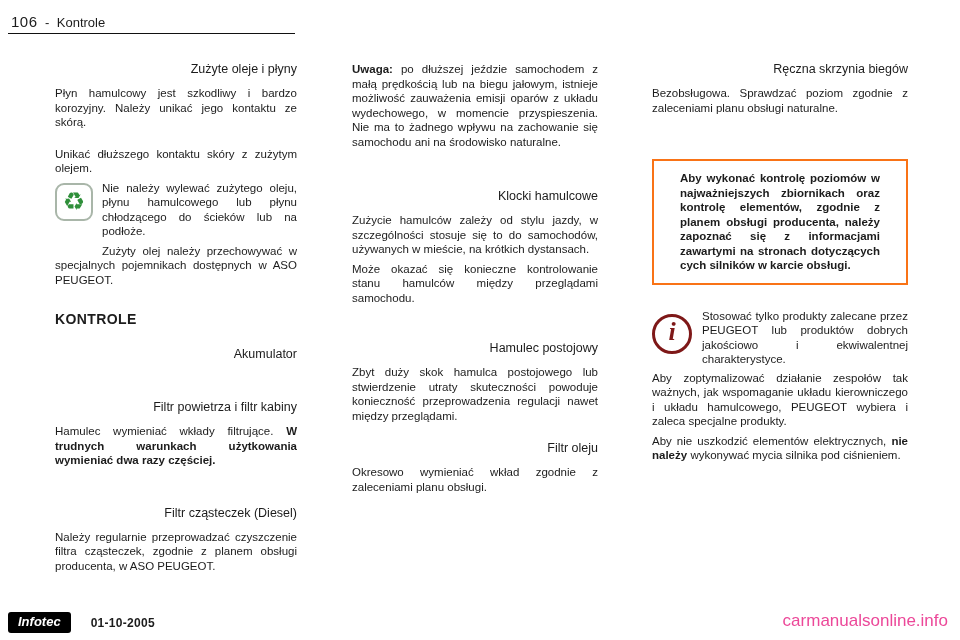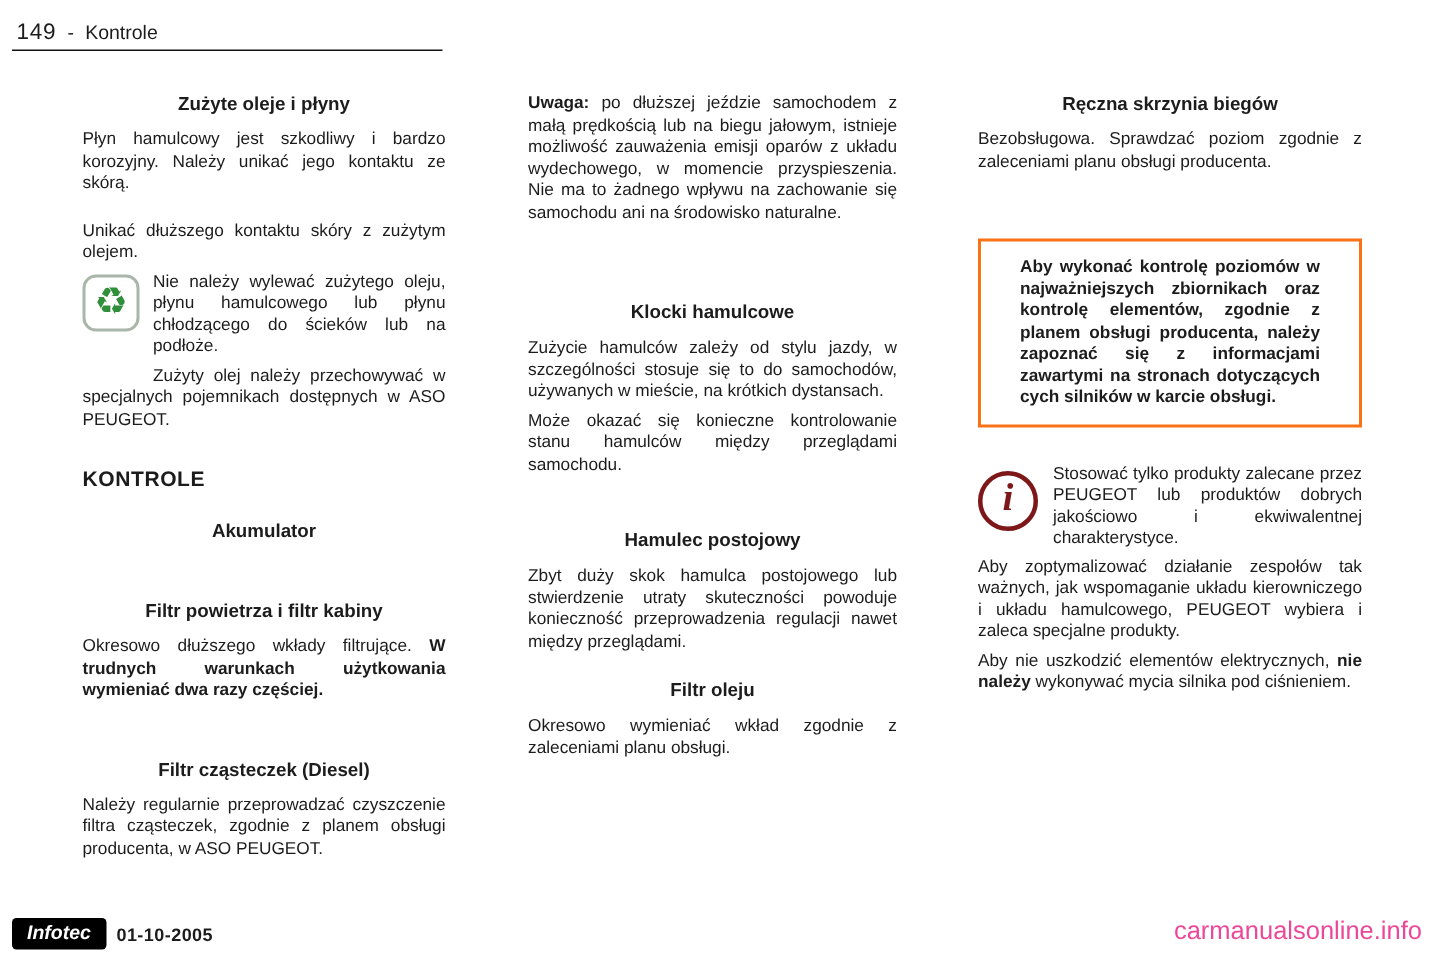--- a/index.html
+++ b/index.html
@@ -23,22 +23,22 @@
   
   .col { position: absolute; top: 62px; text-align: justify; }
   .col1 { left: 55px;  width: 242px; }
   .col2 { left: 352px; width: 246px; }
   .col3 { left: 652px; width: 256px; }
 
   .bt { font-size: 11.5px; line-height: 14.5px; margin-bottom: 5px; }
   .mb0  { margin-bottom: 0; }
   .mb17 { margin-bottom: 17px; }
 
-  .sec-h { font-size: 12.5px; line-height: 15px; margin-bottom: 9px; text-align: center; font-weight: bold; }
-  .gap-xl { margin-top: 52px; }
+  .sec-h { font-size: 12.5px; line-height: 15px; margin-bottom: 9px; text-align: right; font-weight: normal; }
+  .gap-xl { margin-top: 40px; }
   .gap-lg { margin-top: 36px; }
   .gap-md { margin-top: 38px; }
   .gap-sm { margin-top: 18px; }
 
   .kontrole-h { clear: both; font-size: 14px; line-height: 16px; margin-top: 24px; margin-bottom: 20px; letter-spacing: 0.4px; text-align: left; font-weight: bold; }
 
   
   .eco-icon {
     float: left; width: 38px; height: 38px;
     border: 2px solid #a9b6a9; border-radius: 9px;
@@ -66,36 +66,36 @@
   .note-box {
     border: 2px solid #f97316;
     padding: 10px 26px;
     font-weight: bold;
     font-size: 11.5px; line-height: 14.5px;
     text-align: justify;
     margin: 44px 0 24px;
   }
 
   
-  .footer { position: absolute; left: 8px; bottom: 7px; display: flex; align-items: center; gap: 7px; }
+  .footer { position: absolute; left: 8px; bottom: 7px; display: flex; align-items: center; gap: 20px; }
   .logo-box {
     background: #000; color: #fff;
     font-style: italic; font-weight: bold; font-size: 13px;
     padding: 2px 10px 4px; border-radius: 3px;
   }
   .footer-date { font-size: 12px; font-weight: bold; letter-spacing: 0.3px; }
   .watermark { position: absolute; right: 12px; bottom: 9px; font-size: 17px; color: #ec4899; text-align: right; }
 </style>
 </head>
 <body>
 
 <div class="page">
 
   <header class="page-header">
-    <span class="page-number">149</span>
+    <span class="page-number">106</span>
     <span class="page-sep">-</span>
     <span class="page-title">Kontrole</span>
   </header>
   <div class="header-rule"></div>
 
   <section class="col col1">
     <h3 class="sec-h">Zużyte oleje i płyny</h3>
     <p class="bt mb17">Płyn hamulcowy jest szkodliwy i bardzo korozyjny. Należy unikać jego kontaktu ze skórą.</p>
     <p class="bt">Unikać dłuższego kontaktu skóry z zużytym olejem.</p>
 
@@ -105,21 +105,21 @@
       </div>
       <p class="bt">Nie należy wylewać zużytego oleju, płynu hamulcowego lub płynu chłodzącego do ścieków lub na podłoże.</p>
       <p class="bt mb0">Zużyty olej należy przechowywać w specjalnych pojemnikach dostępnych w ASO PEUGEOT.</p>
     </div>
 
     <h2 class="kontrole-h">KONTROLE</h2>
 
     <h3 class="sec-h">Akumulator</h3>
 
     <h3 class="sec-h gap-md">Filtr powietrza i filtr kabiny</h3>
-    <p class="bt mb0"><span>Okresowo dłuższego wkłady filtrujące.</span> <strong>W trudnych warunkach użytkowania wymieniać dwa razy częściej.</strong></p>
+    <p class="bt mb0"><span>Hamulec wymieniać wkłady filtrujące.</span> <strong>W trudnych warunkach użytkowania wymieniać dwa razy częściej.</strong></p>
 
     <h3 class="sec-h gap-md">Filtr cząsteczek (Diesel)</h3>
     <p class="bt mb0">Należy regularnie przeprowadzać czyszczenie filtra cząsteczek, zgodnie z planem obsługi producenta, w ASO PEUGEOT.</p>
   </section>
 
   <section class="col col2">
     <p class="bt mb0"><strong>Uwaga:</strong> <span>po dłuższej jeździe samochodem z małą prędkością lub na biegu jałowym, istnieje możliwość zauważenia emisji oparów z układu wydechowego, w momencie przyspieszenia. Nie ma to żadnego wpływu na zachowanie się samochodu ani na środowisko naturalne.</span></p>
 
     <h3 class="sec-h gap-xl">Klocki hamulcowe</h3>
     <p class="bt">Zużycie hamulców zależy od stylu jazdy, w szczególności stosuje się to do samochodów, używanych w mieście, na krótkich dystansach.</p>
@@ -127,21 +127,21 @@
 
     <h3 class="sec-h gap-lg">Hamulec postojowy</h3>
     <p class="bt">Zbyt duży skok hamulca postojowego lub stwierdzenie utraty skuteczności powoduje konieczność przeprowadzenia regulacji nawet między przeglądami.</p>
 
     <h3 class="sec-h gap-sm">Filtr oleju</h3>
     <p class="bt mb0">Okresowo wymieniać wkład zgodnie z zaleceniami planu obsługi.</p>
   </section>
 
   <section class="col col3">
     <h3 class="sec-h">Ręczna skrzynia biegów</h3>
-    <p class="bt mb0">Bezobsługowa. Sprawdzać poziom zgodnie z zaleceniami planu obsługi producenta.</p>
+    <p class="bt mb0">Bezobsługowa. Sprawdzać poziom zgodnie z zaleceniami planu obsługi naturalne.</p>
 
     <div class="note-box">Aby wykonać kontrolę poziomów w najważniejszych zbiornikach oraz kontrolę elementów, zgodnie z planem obsługi producenta, należy zapoznać się z informacjami zawartymi na stronach dotyczących cych silników w karcie obsługi.</div>
 
     <div class="media">
       <div class="info-icon">
         <span class="info-glyph">i</span>
       </div>
       <p class="bt mb0">Stosować tylko produkty zalecane przez PEUGEOT lub produktów dobrych jakościowo i ekwiwalentnej charakterystyce.</p>
     </div>
 

